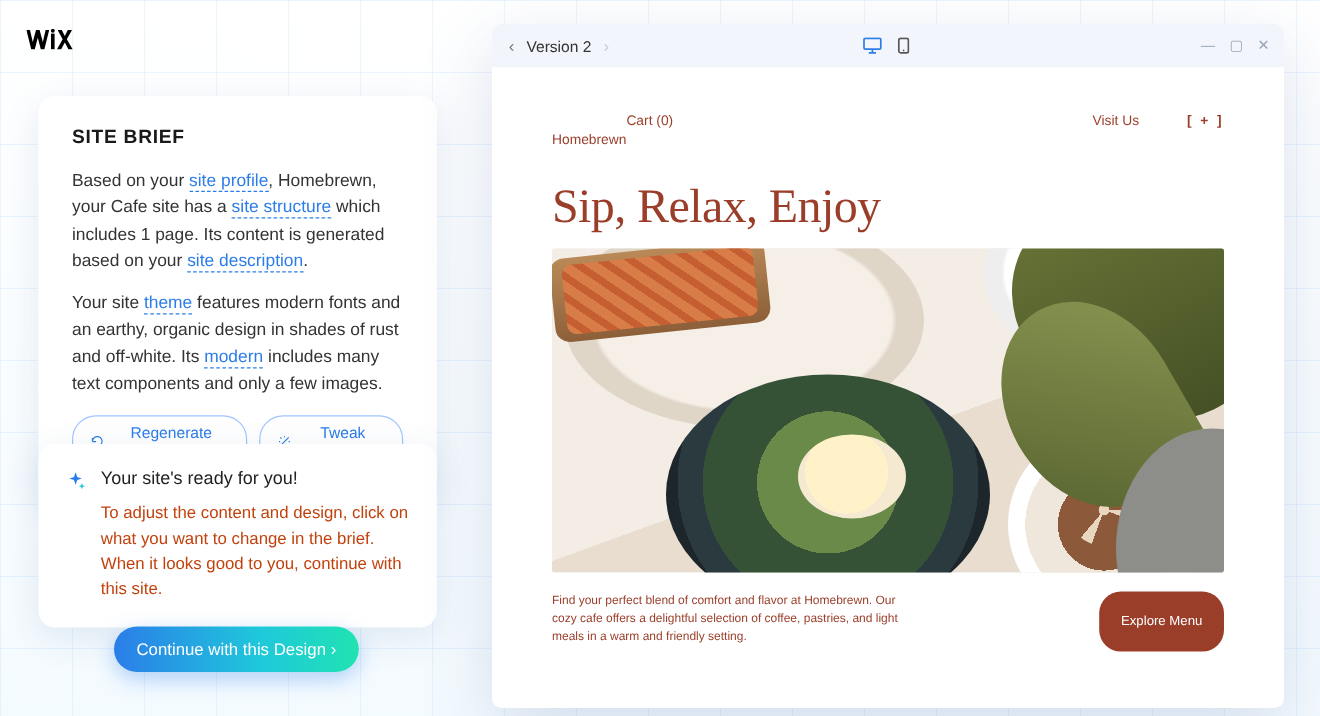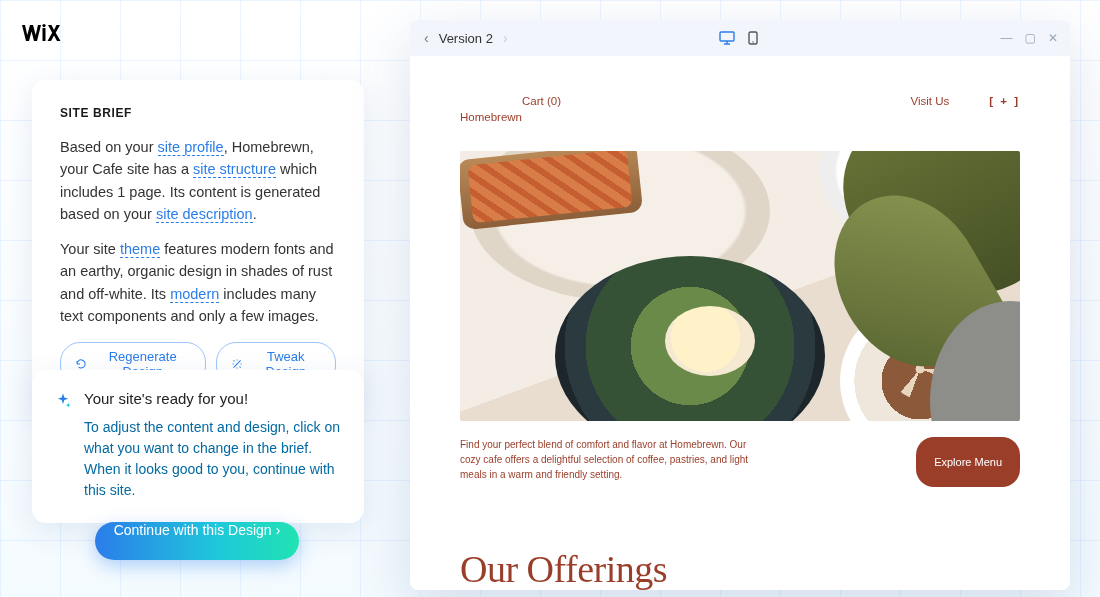--- a/index.html
+++ b/index.html
@@ -11,40 +11,40 @@
       linear-gradient(to bottom, #ffffff, #f4fbff);
     position: relative;
   }
 
   
   .wix-logo { position: absolute; left: 22px; top: 24px; font-weight: 900; font-size: 22px; letter-spacing: 0px; color:#000; }
   .wix-logo svg { display:block; }
 
   .card { position:absolute; background:#fff; border-radius:14px; box-shadow:0 8px 30px rgba(60,90,150,0.12); }
   .brief-card { left:32px; top:80px; width:332px; padding:26px 28px 22px; }
-  .brief-title { font-size:12px; font-weight:700; letter-spacing:0.6px; color:#1a1a1a; margin-bottom:16px; }
+  .brief-title { font-size:16px; font-weight:700; letter-spacing:0.6px; color:#1a1a1a; margin-bottom:16px; }
   .brief-text { font-size:14.5px; line-height:1.55; color:#333; }
   .brief-text p { margin-bottom:12px; }
   .brief-text a { color:#2b7de9; text-decoration:none; border-bottom:1px dashed #2b7de9; cursor:pointer; }
   .pill-row { display:flex; gap:10px; margin-top:14px; }
   .pill { display:flex; align-items:center; gap:7px; border:1px solid #9fc4ff; color:#2b7de9; font-size:13px; padding:6px 14px; border-radius:20px; background:#fff; cursor:pointer; }
   .pill svg { width:14px; height:14px; }
 
   .ready-card { left:32px; top:370px; width:332px; padding:20px 22px 22px; }
   .ready-row { display:flex; gap:12px; align-items:flex-start; }
   .sparkle { width:18px; flex-shrink:0; margin-top:2px; }
   .ready-title { font-size:15px; font-weight:400; color:#222; margin-bottom:10px; }
-  .ready-body { font-size:14px; line-height:1.5; color:#0369a1; }
+  .ready-body { font-size:14px; line-height:1.5; color:#c2410c; }
 
   .cta-btn {
     position:absolute; left:95px; top:522px; width:204px; height:38px;
     border-radius:20px; border:none; cursor:pointer;
     background:linear-gradient(90deg,#2b7de9,#1fc8db 60%,#20e3b2);
     color:#fff; font-size:14px; font-weight:500;
-    display:flex; justify-content:center; gap:4px;
+    display:flex; align-items:center; justify-content:center; gap:4px;
     box-shadow:0 6px 18px rgba(43,125,233,0.35);
   }
   .cta-btn .chev { font-size:14px; }
 
   
   .preview { position:absolute; left:410px; top:20px; width:660px; height:570px; background:#fff; border-radius:8px; box-shadow:0 20px 60px rgba(60,90,150,0.18); overflow:hidden; }
   .titlebar { height:36px; background:#f2f5fb; display:flex; align-items:center; padding:0 12px; font-size:13px; color:#333; position:relative; }
   .tb-left { display:flex; align-items:center; gap:8px; }
   .tb-chev { color:#777; font-size:14px; cursor:pointer; padding:0 2px;}
   .tb-ver { font-weight:500; }
@@ -174,20 +174,21 @@
   <div class="site">
     <div class="site-nav">
       <span class="brand">Homebrewn</span>
       <span class="center">Cart (0)</span>
       <span class="right">
         <span>Visit Us</span>
         <span class="expand">[ + ]</span>
       </span>
     </div>
 
+    <h1 class="heroH">Sip, Relax, Enjoy</h1>
 
     <div class="hero-img">
       <div class="table"></div>
       <div class="food plate1"></div>
       <div class="toast"></div>
       <div class="food cup2"></div>
       <div class="food plate2"></div>
       <div class="food berry"></div>
       <div class="food bowl">
           <div class="egg"></div>

